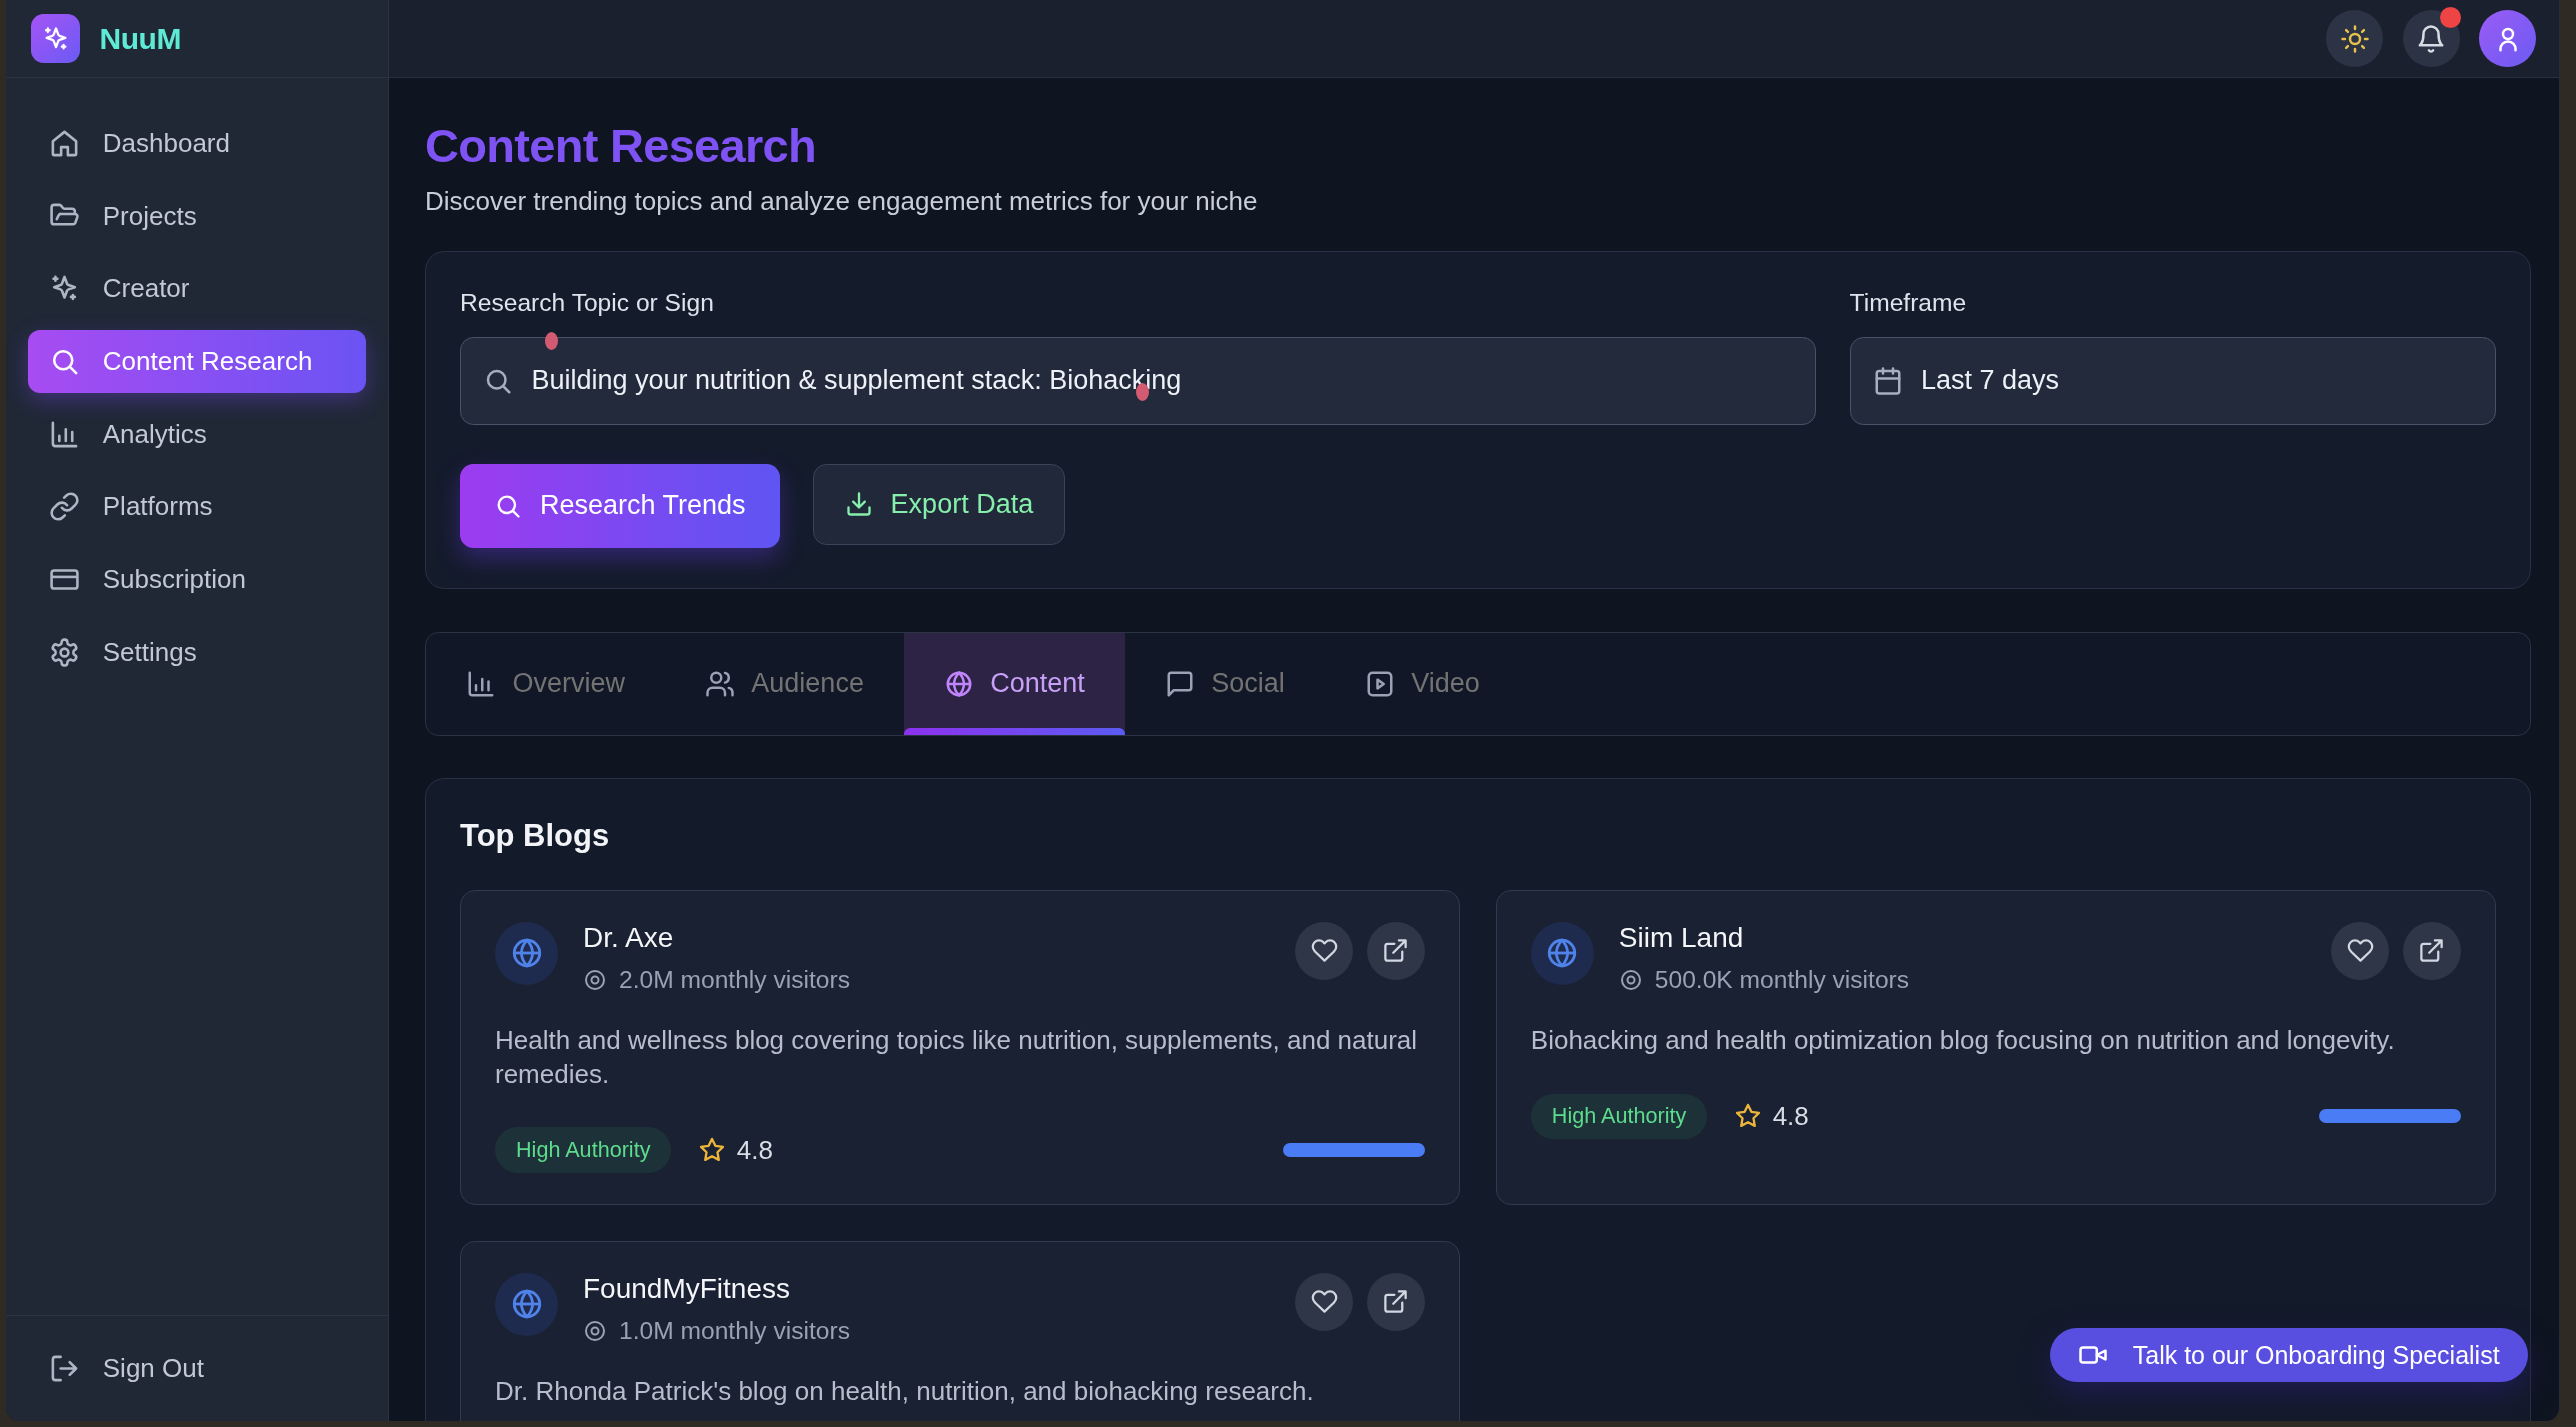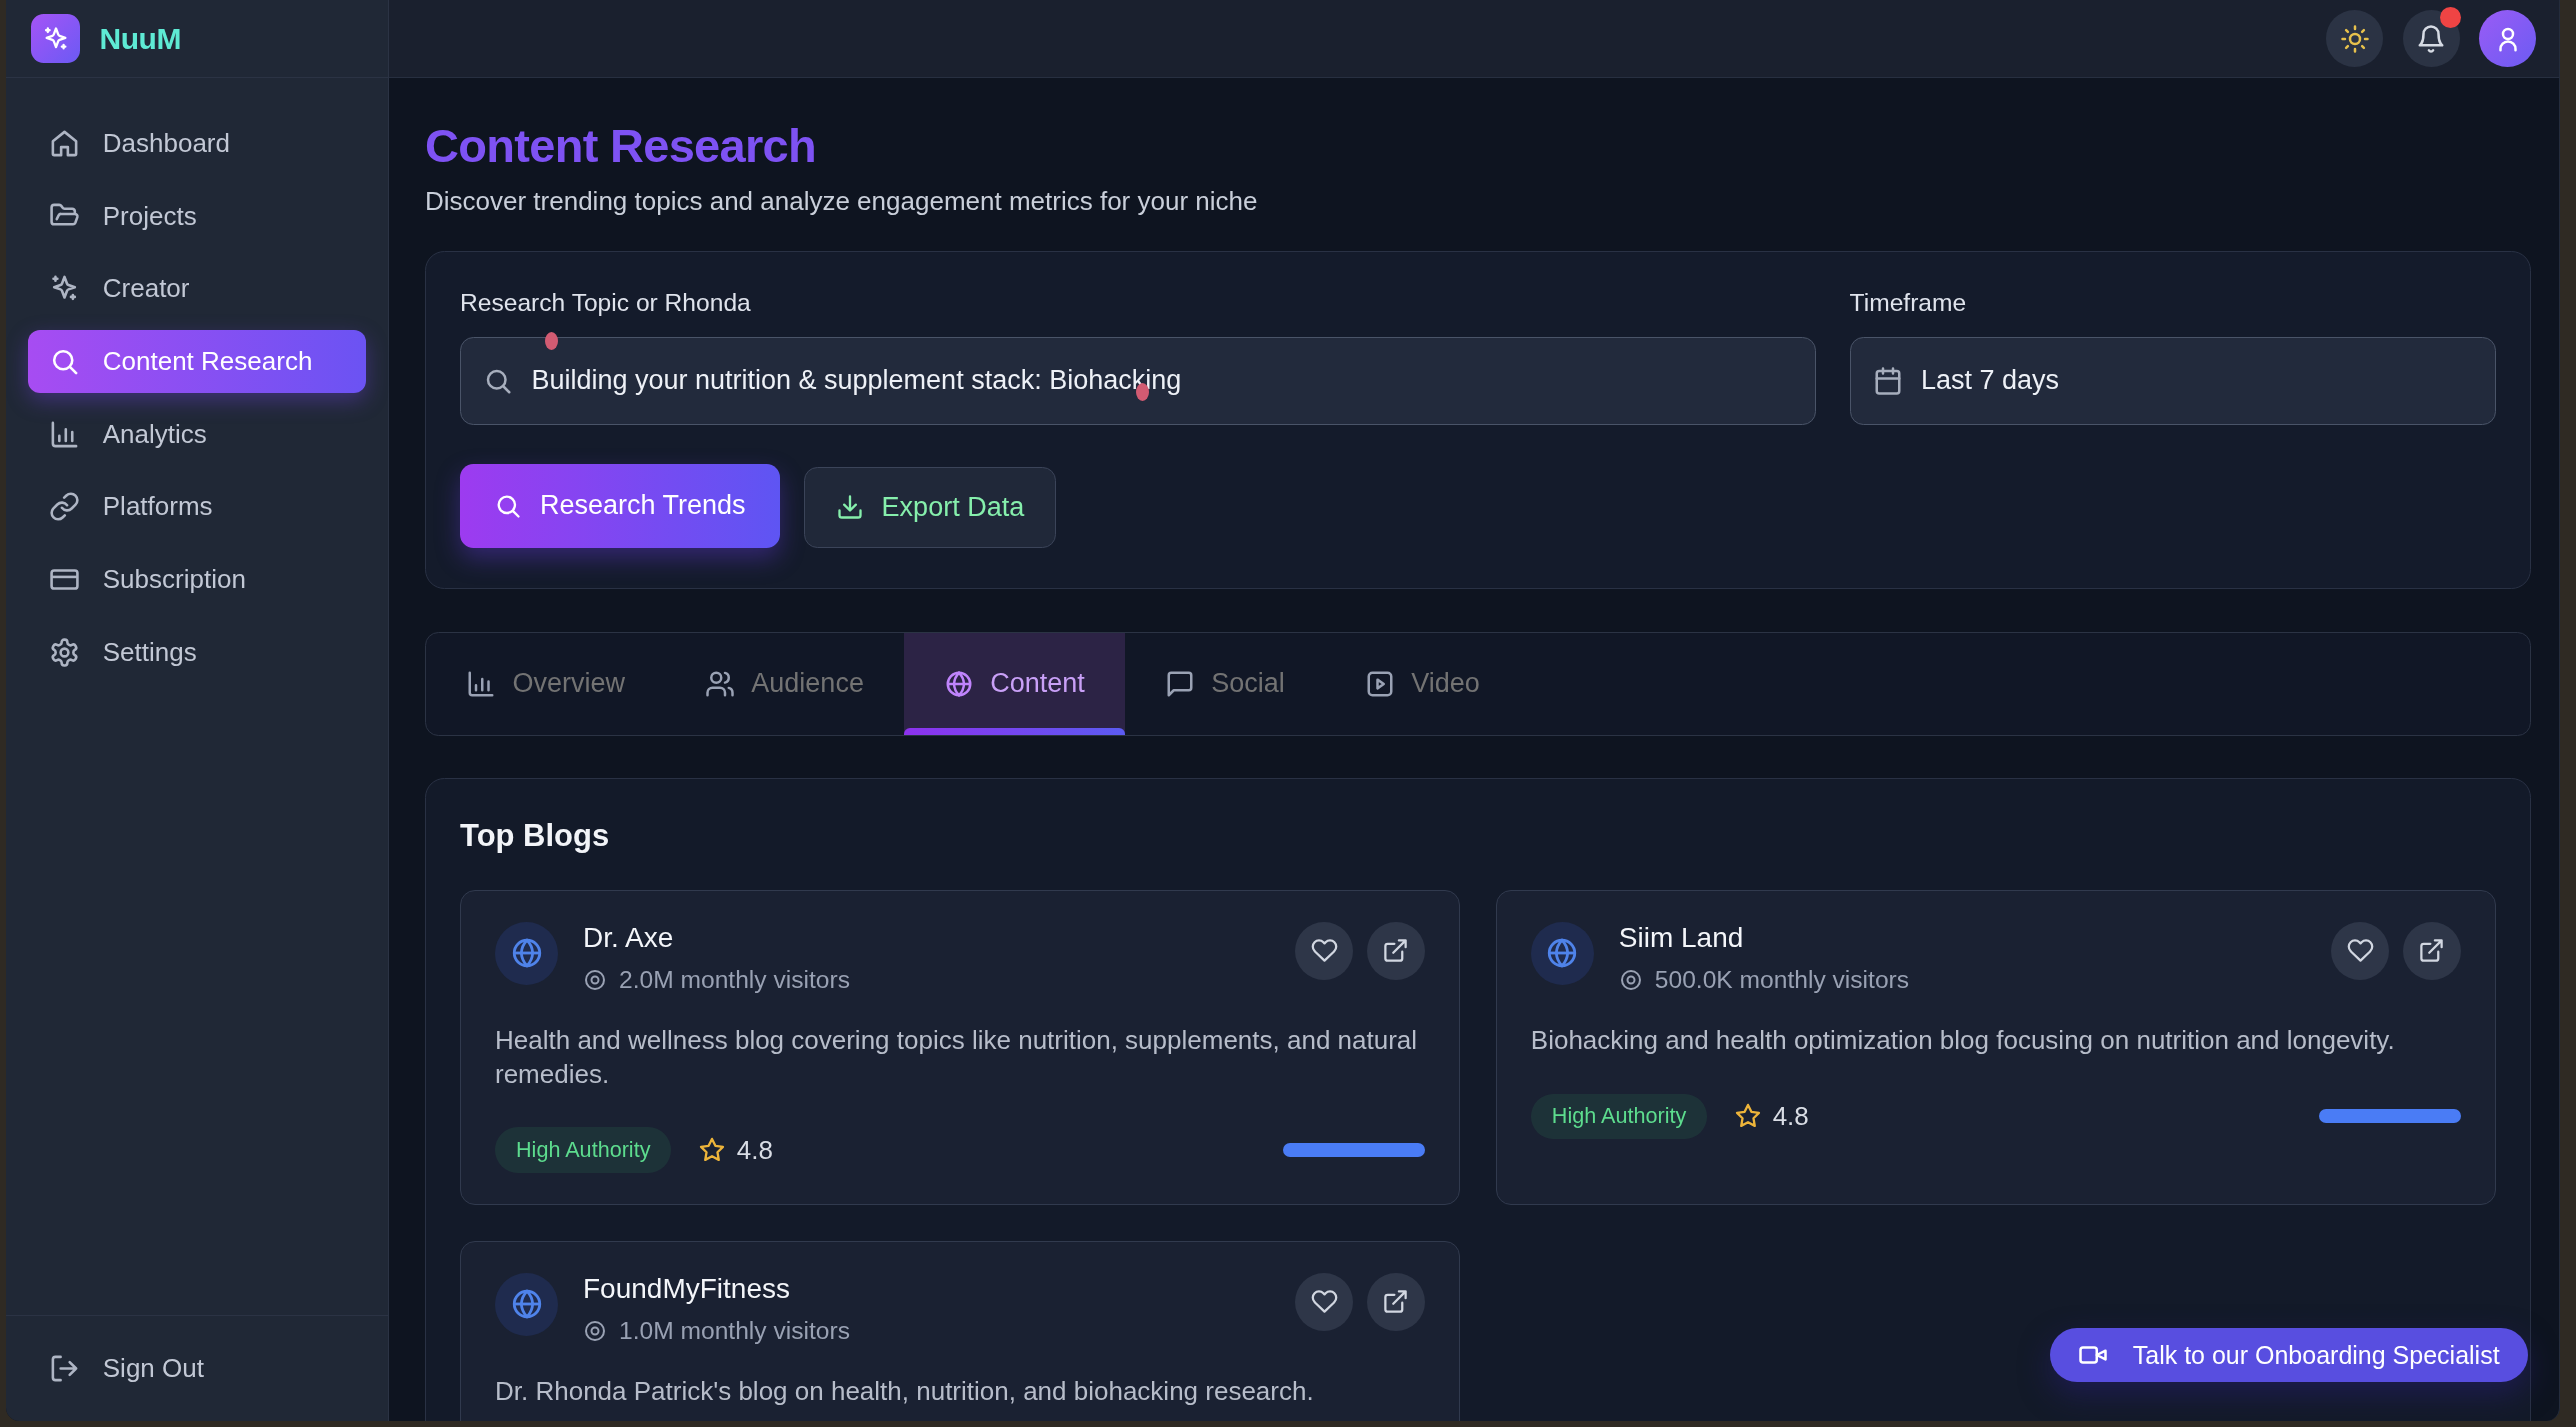--- a/index.html
+++ b/index.html
@@ -47,21 +47,21 @@
   .field-label { font-size:24.6px; color:#dfe3ec; margin-bottom:19.4px; }
   .field { height:88px; background:#222a3c; border:1.5px solid #4a5468; border-radius:13.4px;
            display:flex; align-items:center; gap:18px; padding:0 22.4px; position:relative; }
   .field .ic { color:#a7aebd; }
   .field input { flex:1; background:transparent; border:none; outline:none; color:#eef1f7; font-size:27px;
                  font-family:"Liberation Sans","DejaVu Sans",sans-serif; }
   .cursor-dot { position:absolute; width:13.4px; height:18.6px; border-radius:50%; background:#d25b72; }
   .cursor-dot.d1 { left:84px; top:-6px; }
   .cursor-dot.d2 { left:675px; top:45px; }
   .select-value { font-size:27px; color:#eef1f7; }
-  .btn-row { margin-top:39px; display:flex; gap:24px;align-items:flex-end; }
+  .btn-row { margin-top:39px; display:flex; gap:33px; }
   .btn { display:flex; align-items:center; gap:18px; border-radius:13.4px; font-size:27px; cursor:pointer; border:none;
          font-family:"Liberation Sans","DejaVu Sans",sans-serif; }
   .btn-primary { height:84px; padding:0 34px; background:linear-gradient(90deg,#9d3bf0,#5e55f3); color:#ffffff;
                  box-shadow:0 10.4px 25px rgba(110,60,240,.35); }
   .btn-secondary { height:81px; padding:0 31px; background:#202839; border:1.5px solid #3b4459; color:#86efac; }
 
   
   .tabs-panel { margin-top:43px; height:104px; background:#111726; border:0.7px solid #2b3344; border-radius:13.4px;
                 display:flex; overflow:hidden; }
   .tab { display:flex; align-items:center; gap:16.4px; padding:0 40px; font-size:27px; color:#737373; position:relative; cursor:pointer; }
@@ -289,21 +289,21 @@
         </button>
       </header>
 
       <div class="content">
         <h1 class="page-title">Content Research</h1>
         <p class="page-subtitle">Discover trending topics and analyze engagement metrics for your niche</p>
 
         <section class="panel search-panel">
           <div class="search-grid">
             <div>
-              <div class="field-label">Research Topic or Rhonda</div>
+              <div class="field-label">Research Topic or Sign</div>
               <div class="field">
                 <svg class="ic" width="30" height="30" viewBox="0 0 40 40">
                     <use href="#i-search"></use>
                   </svg>
                 <input type="text" value="Building your nutrition &amp; supplement stack: Biohacking" style="">
                 <span class="cursor-dot d1"></span>
                 <span class="cursor-dot d2"></span>
               </div>
             </div>
             <div>

